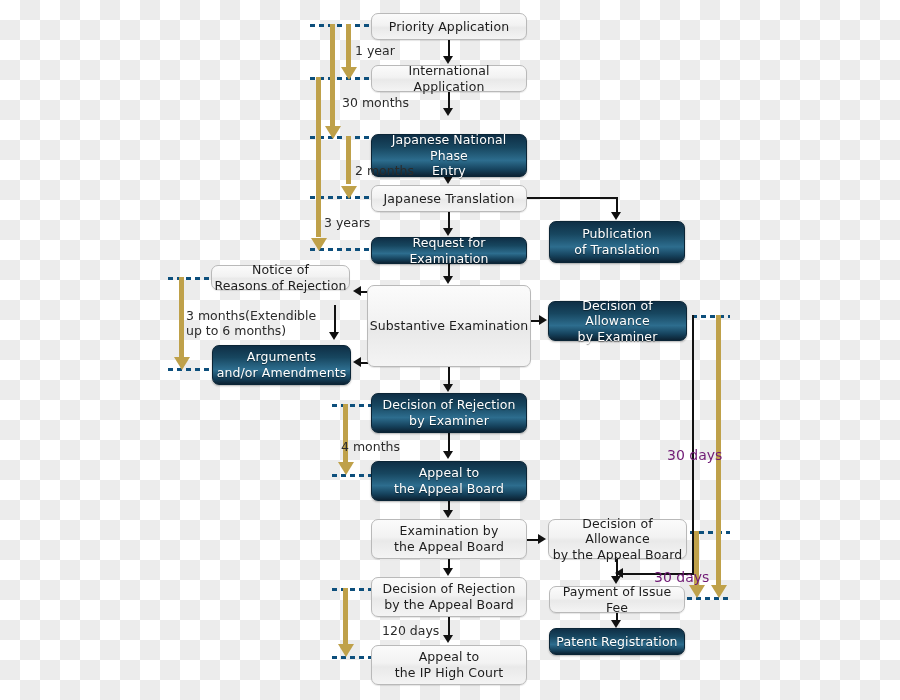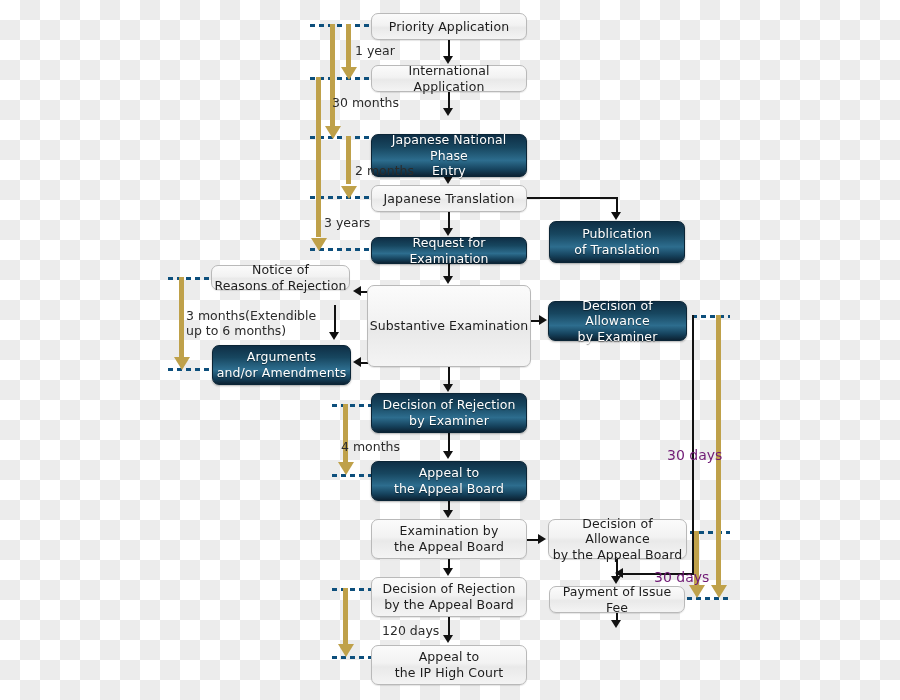--- a/index.html
+++ b/index.html
@@ -195,25 +195,26 @@
 by Examiner</div>
   <div class="node dark" style="left:371px;top:461px;width:156px;height:40px;">Appeal to
 the Appeal Board</div>
   <div class="node light" style="left:371px;top:519px;width:156px;height:40px;">Examination by
 the Appeal Board</div>
   <div class="node light" style="left:548px;top:519px;width:139px;height:40px;">Decision of Allowance
 by the Appeal Board</div>
   <div class="node light" style="left:371px;top:577px;width:156px;height:40px;">Decision of Rejection
 by the Appeal Board</div>
   <div class="node light" style="left:549px;top:586px;width:136px;height:27px;">Payment of Issue Fee</div>
+  <div class="node dark" style="left:549px;top:628px;width:136px;height:27px;">Patent Registration</div>
   <div class="node light" style="left:371px;top:645px;width:156px;height:40px;">Appeal to
 the IP High Court</div>
 
   <div class="dlabel" style="left:355px;top:43px;text-align:center;">1 year</div>
-  <div class="dlabel" style="left:332px;top:95px;">30 months</div>
+  <div class="dlabel" style="left:342px;top:95px;">30 months</div>
   <div class="dlabel" style="left:355px;top:163px;">2 months</div>
   <div class="dlabel" style="left:324px;top:215px;">3 years</div>
   <div class="dlabel" style="left:186px;top:308px;">3 months(Extendible
 up to 6 months)</div>
   <div class="dlabel" style="left:341px;top:439px;">4 months</div>
   <div class="dlabel" style="left:341px;top:623px;padding-left:41px;">120 days</div>
   <div class="rlabel" style="left:667px;top:447px;">30 days</div>
   <div class="rlabel" style="left:654px;top:569px;">30 days</div>
 
 </div>

